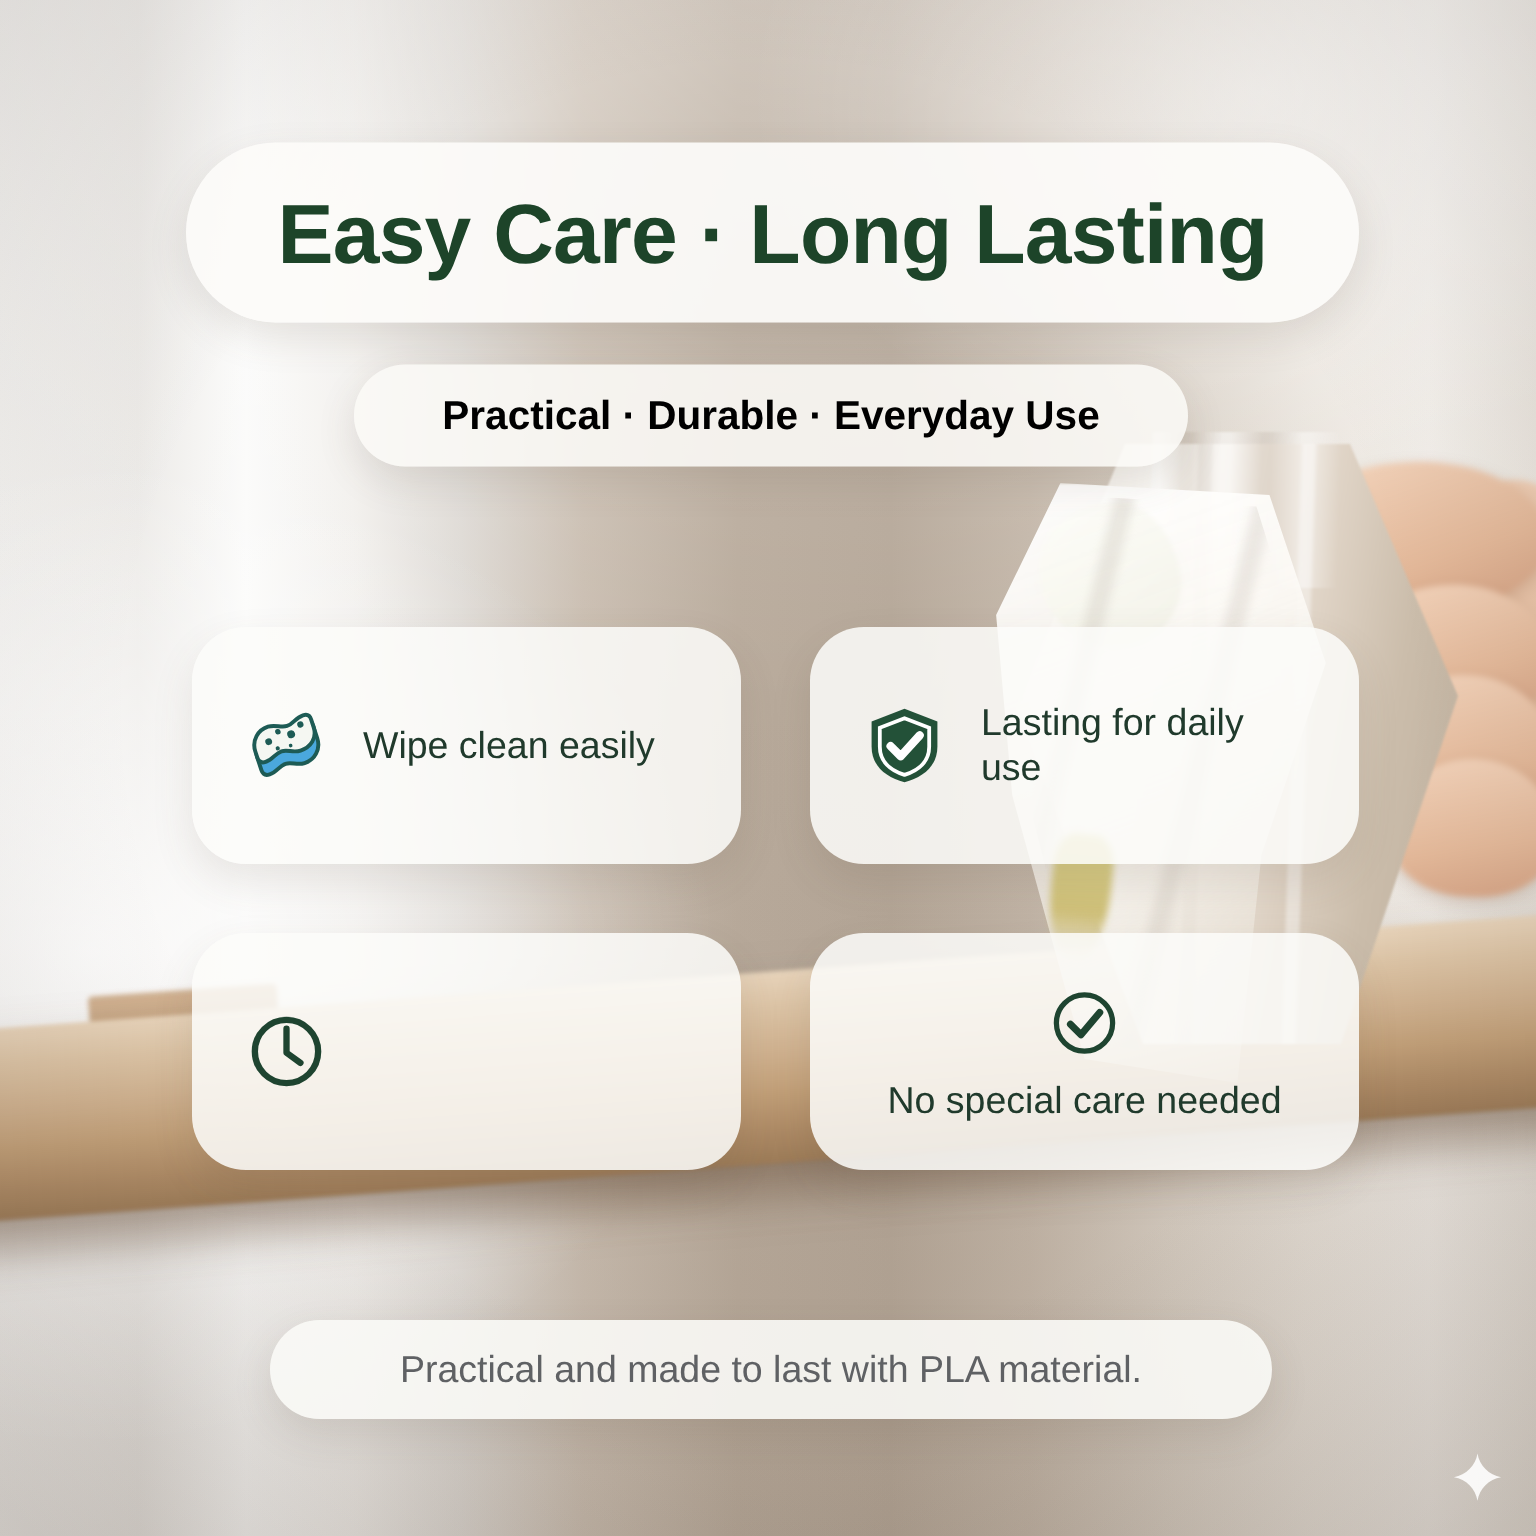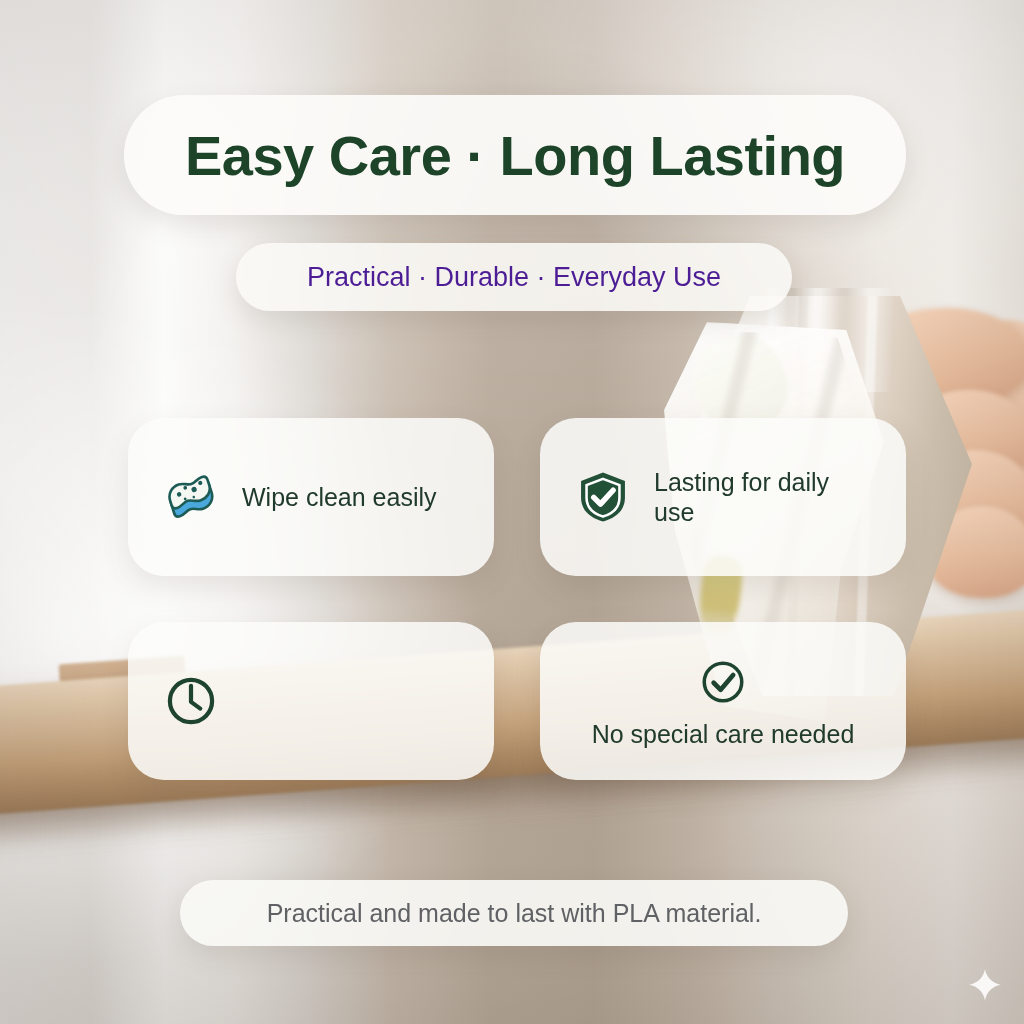--- a/index.html
+++ b/index.html
@@ -266,22 +266,22 @@
     position: absolute;
     left: 236px;
     top: 243px;
     width: 556px;
     height: 68px;
     background: rgba(250,249,246,0.88);
     border-radius: 40px;
   }
   .subtitle-text {
     font-size: 27px;
-    font-weight: 400;
-    color: #4c1d95;
+    font-weight: 700;
+    color: #000000;
     white-space: nowrap;
   }
 
   
   .grid {
     position: absolute;
     left: 128px;
     top: 418px;
     width: 772px;
     height: 356px;

